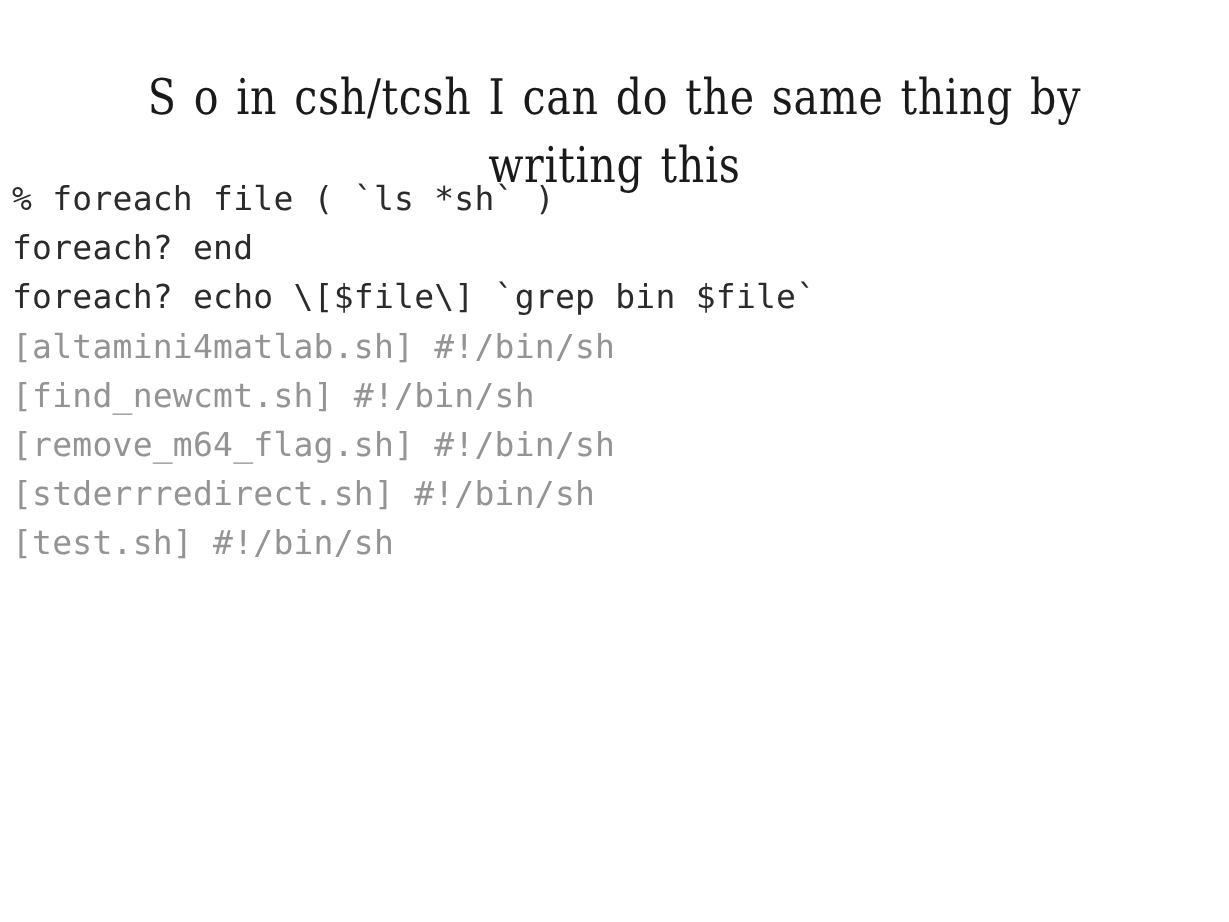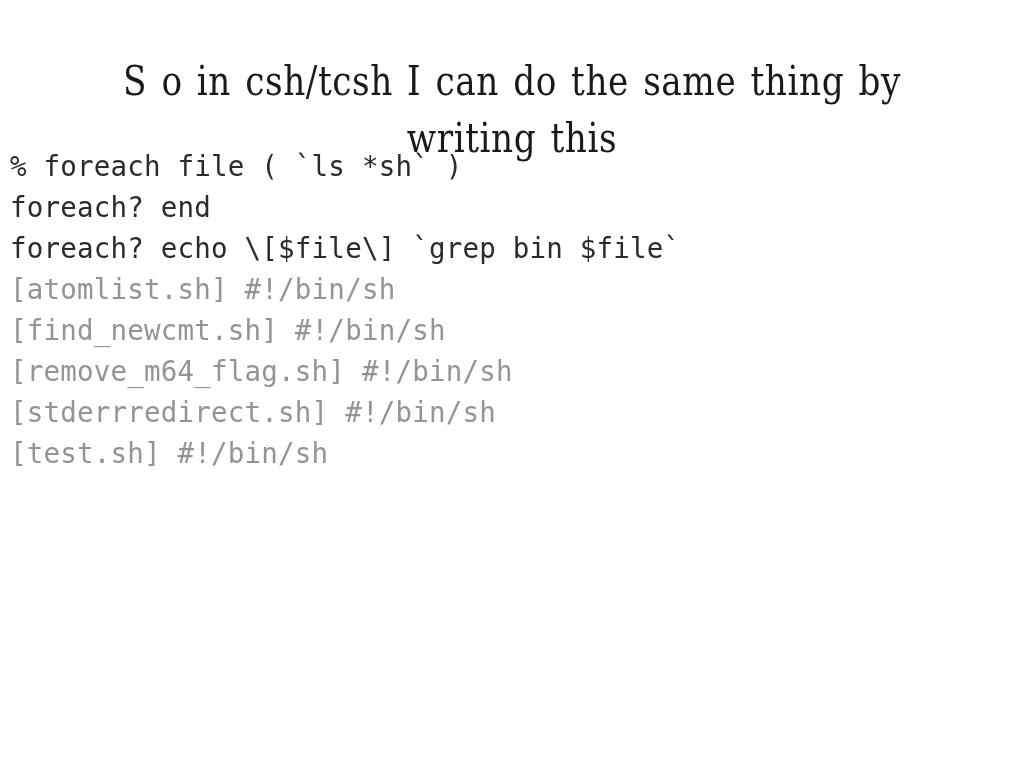--- a/index.html
+++ b/index.html
@@ -73,20 +73,20 @@
 <body>
 
 <div class="slide">
 
   <h1 class="slide-title">S o in csh/tcsh I can do the same thing by writing this</h1>
 
   <div class="body-block">
       <div class="term-line cmd">% foreach file ( `ls *sh` )</div>
       <div class="term-line cmd">foreach? end</div>
       <div class="term-line cmd">foreach? echo \[$file\] `grep bin $file`</div>
-      <div class="term-line out">[atomlist.sh] #!/bin/sh</div>
+      <div class="term-line out">[altamini4matlab.sh] #!/bin/sh</div>
       <div class="term-line out">[find_newcmt.sh] #!/bin/sh</div>
       <div class="term-line out">[remove_m64_flag.sh] #!/bin/sh</div>
       <div class="term-line out">[stderrredirect.sh] #!/bin/sh</div>
       <div class="term-line out">[test.sh] #!/bin/sh</div>
     </div>
 
 </div>
 
 </body></html>

